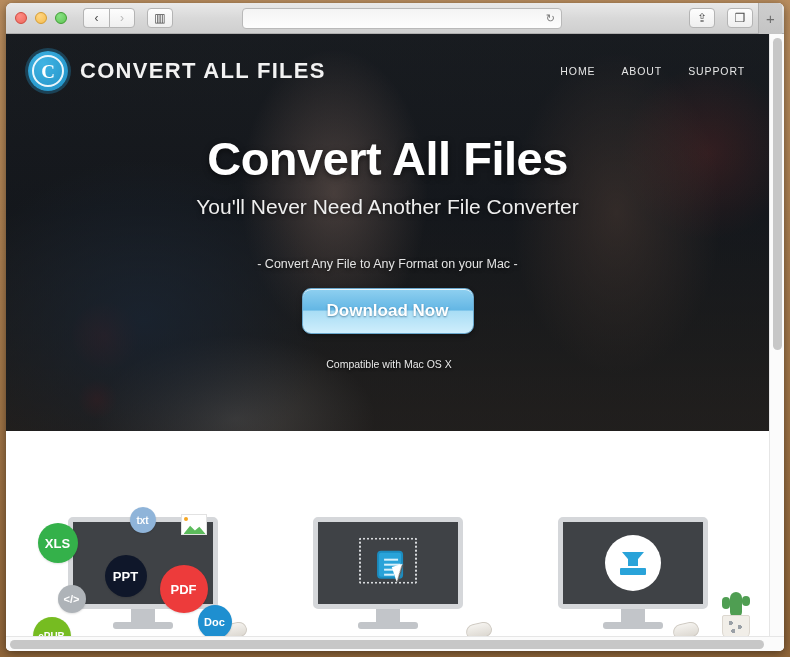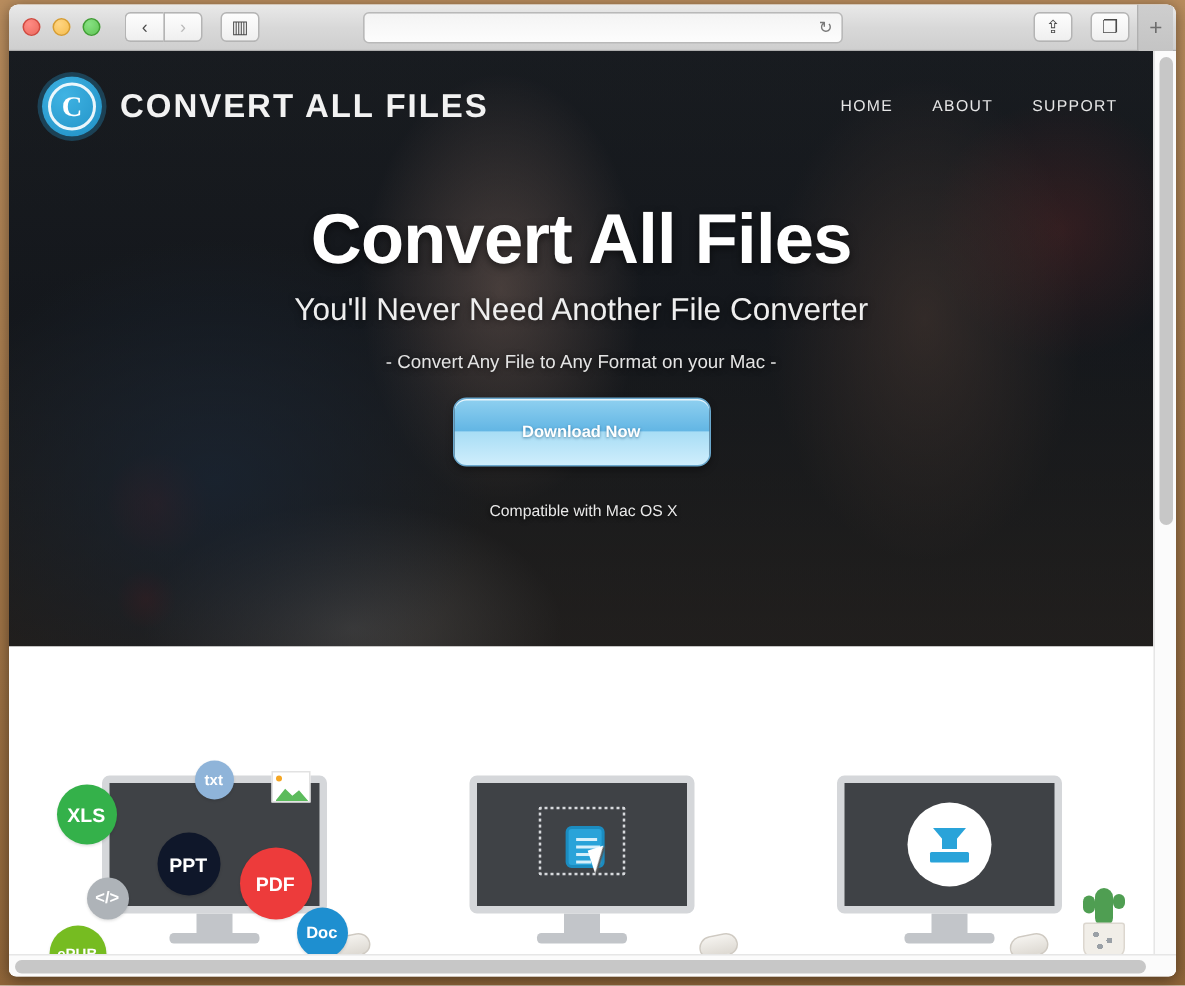--- a/index.html
+++ b/index.html
@@ -120,34 +120,34 @@
   .h1 {
     font-size: 47px; font-weight: bold; color: #fff;
     letter-spacing: -.5px;
     text-shadow: 0 2px 6px rgba(0,0,0,.55);
   }
   .h2 {
     font-size: 21px; color: #eee; margin-top: 8px; line-height: 1.28;
     text-shadow: 0 1px 5px rgba(0,0,0,.6);
   }
   .tagline {
-    font-size: 12.5px; color: #e4e4e4; margin-top: 13px;
+    font-size: 12.5px; color: #e4e4e4; margin-top: 36px;
     text-shadow: 0 1px 4px rgba(0,0,0,.7);
   }
 
   .dl-btn {
     display: block; margin: 17px auto 8px;
     width: 172px; height: 46px;
     border: 1px solid #6aa8cd; border-radius: 9px;
     background:
       linear-gradient(180deg,
         #8fd0f0 0%, #63b6e4 48%,
         #a8ddf5 50%, #cfeefc 100%);
     box-shadow: inset 0 1px 0 rgba(255,255,255,.8), 0 2px 5px rgba(0,0,0,.35);
-    color: #fff; font-size: 11px; font-weight: bold;
+    color: #fff; font-size: 17px; font-weight: bold;
     text-shadow: 0 1px 2px rgba(0,60,100,.55);
     cursor: pointer;
   }
 
   .compat {
     margin-top: 24px; text-align: center;
     font-size: 10.5px; color: #e9e9e9;
     text-shadow: 0 1px 3px rgba(0,0,0,.8);
   }
   .compat .apple { font-size: 11px; margin-right: 3px; opacity: .85; }

